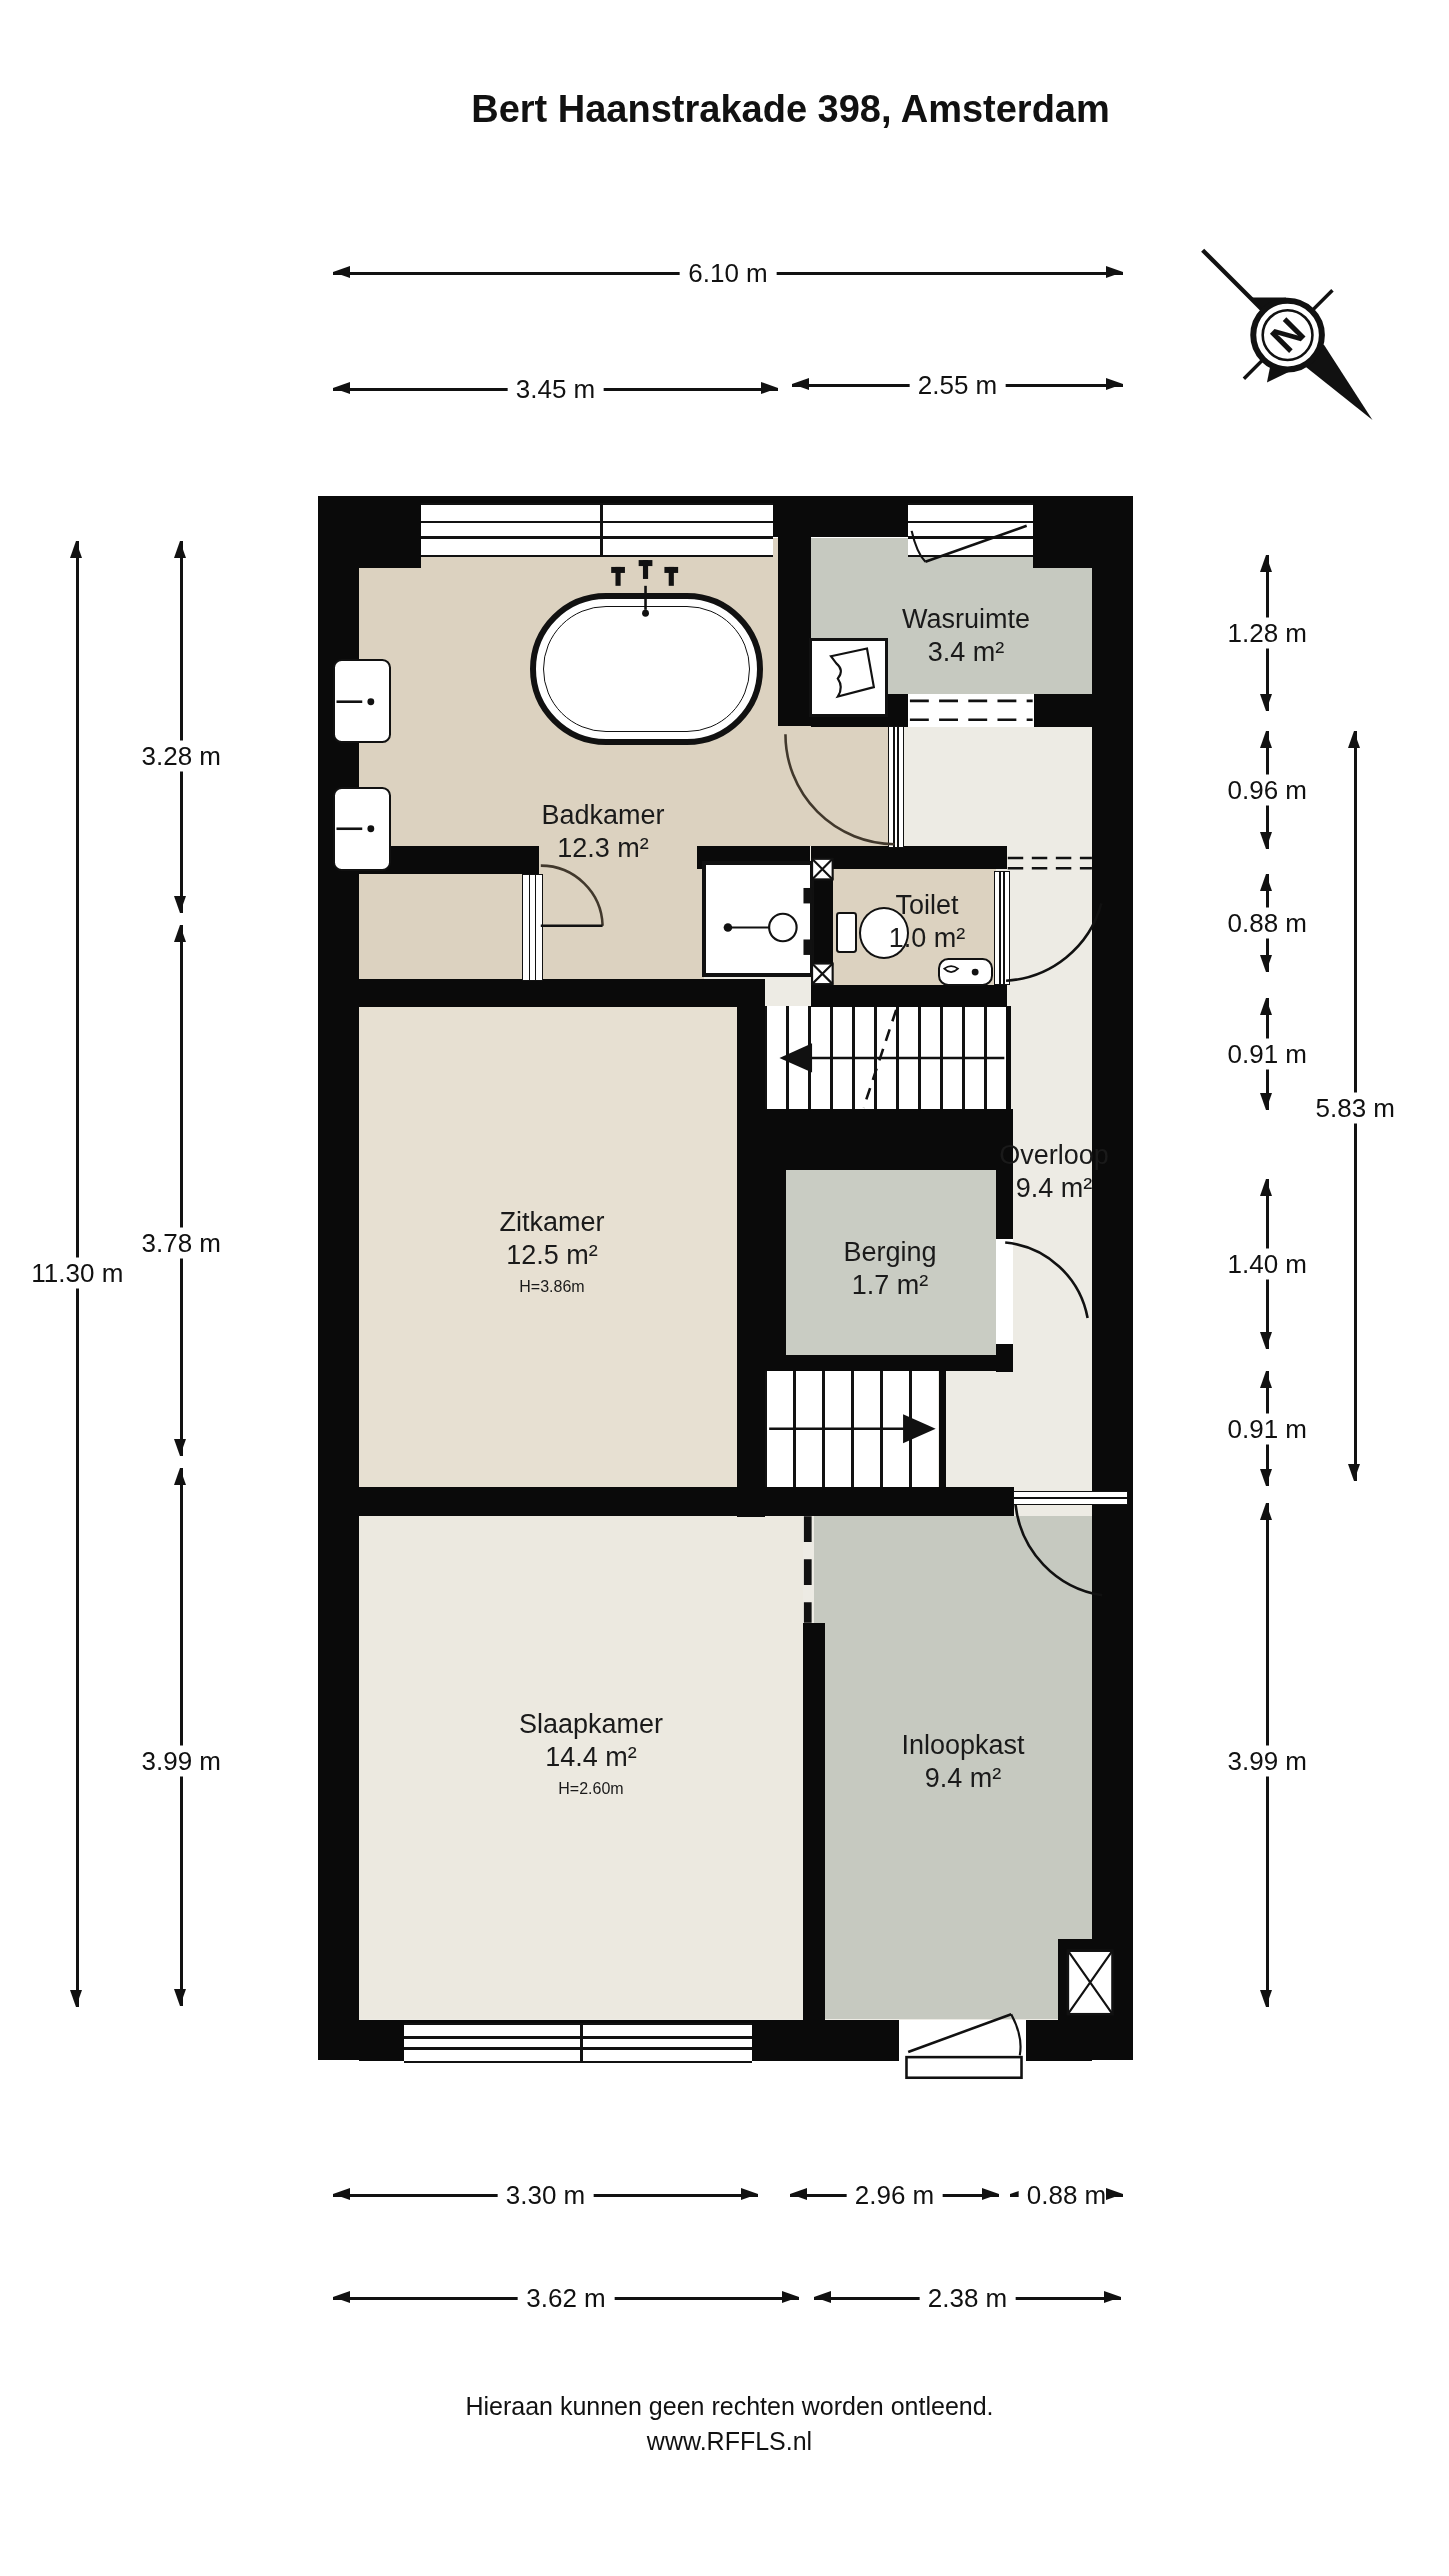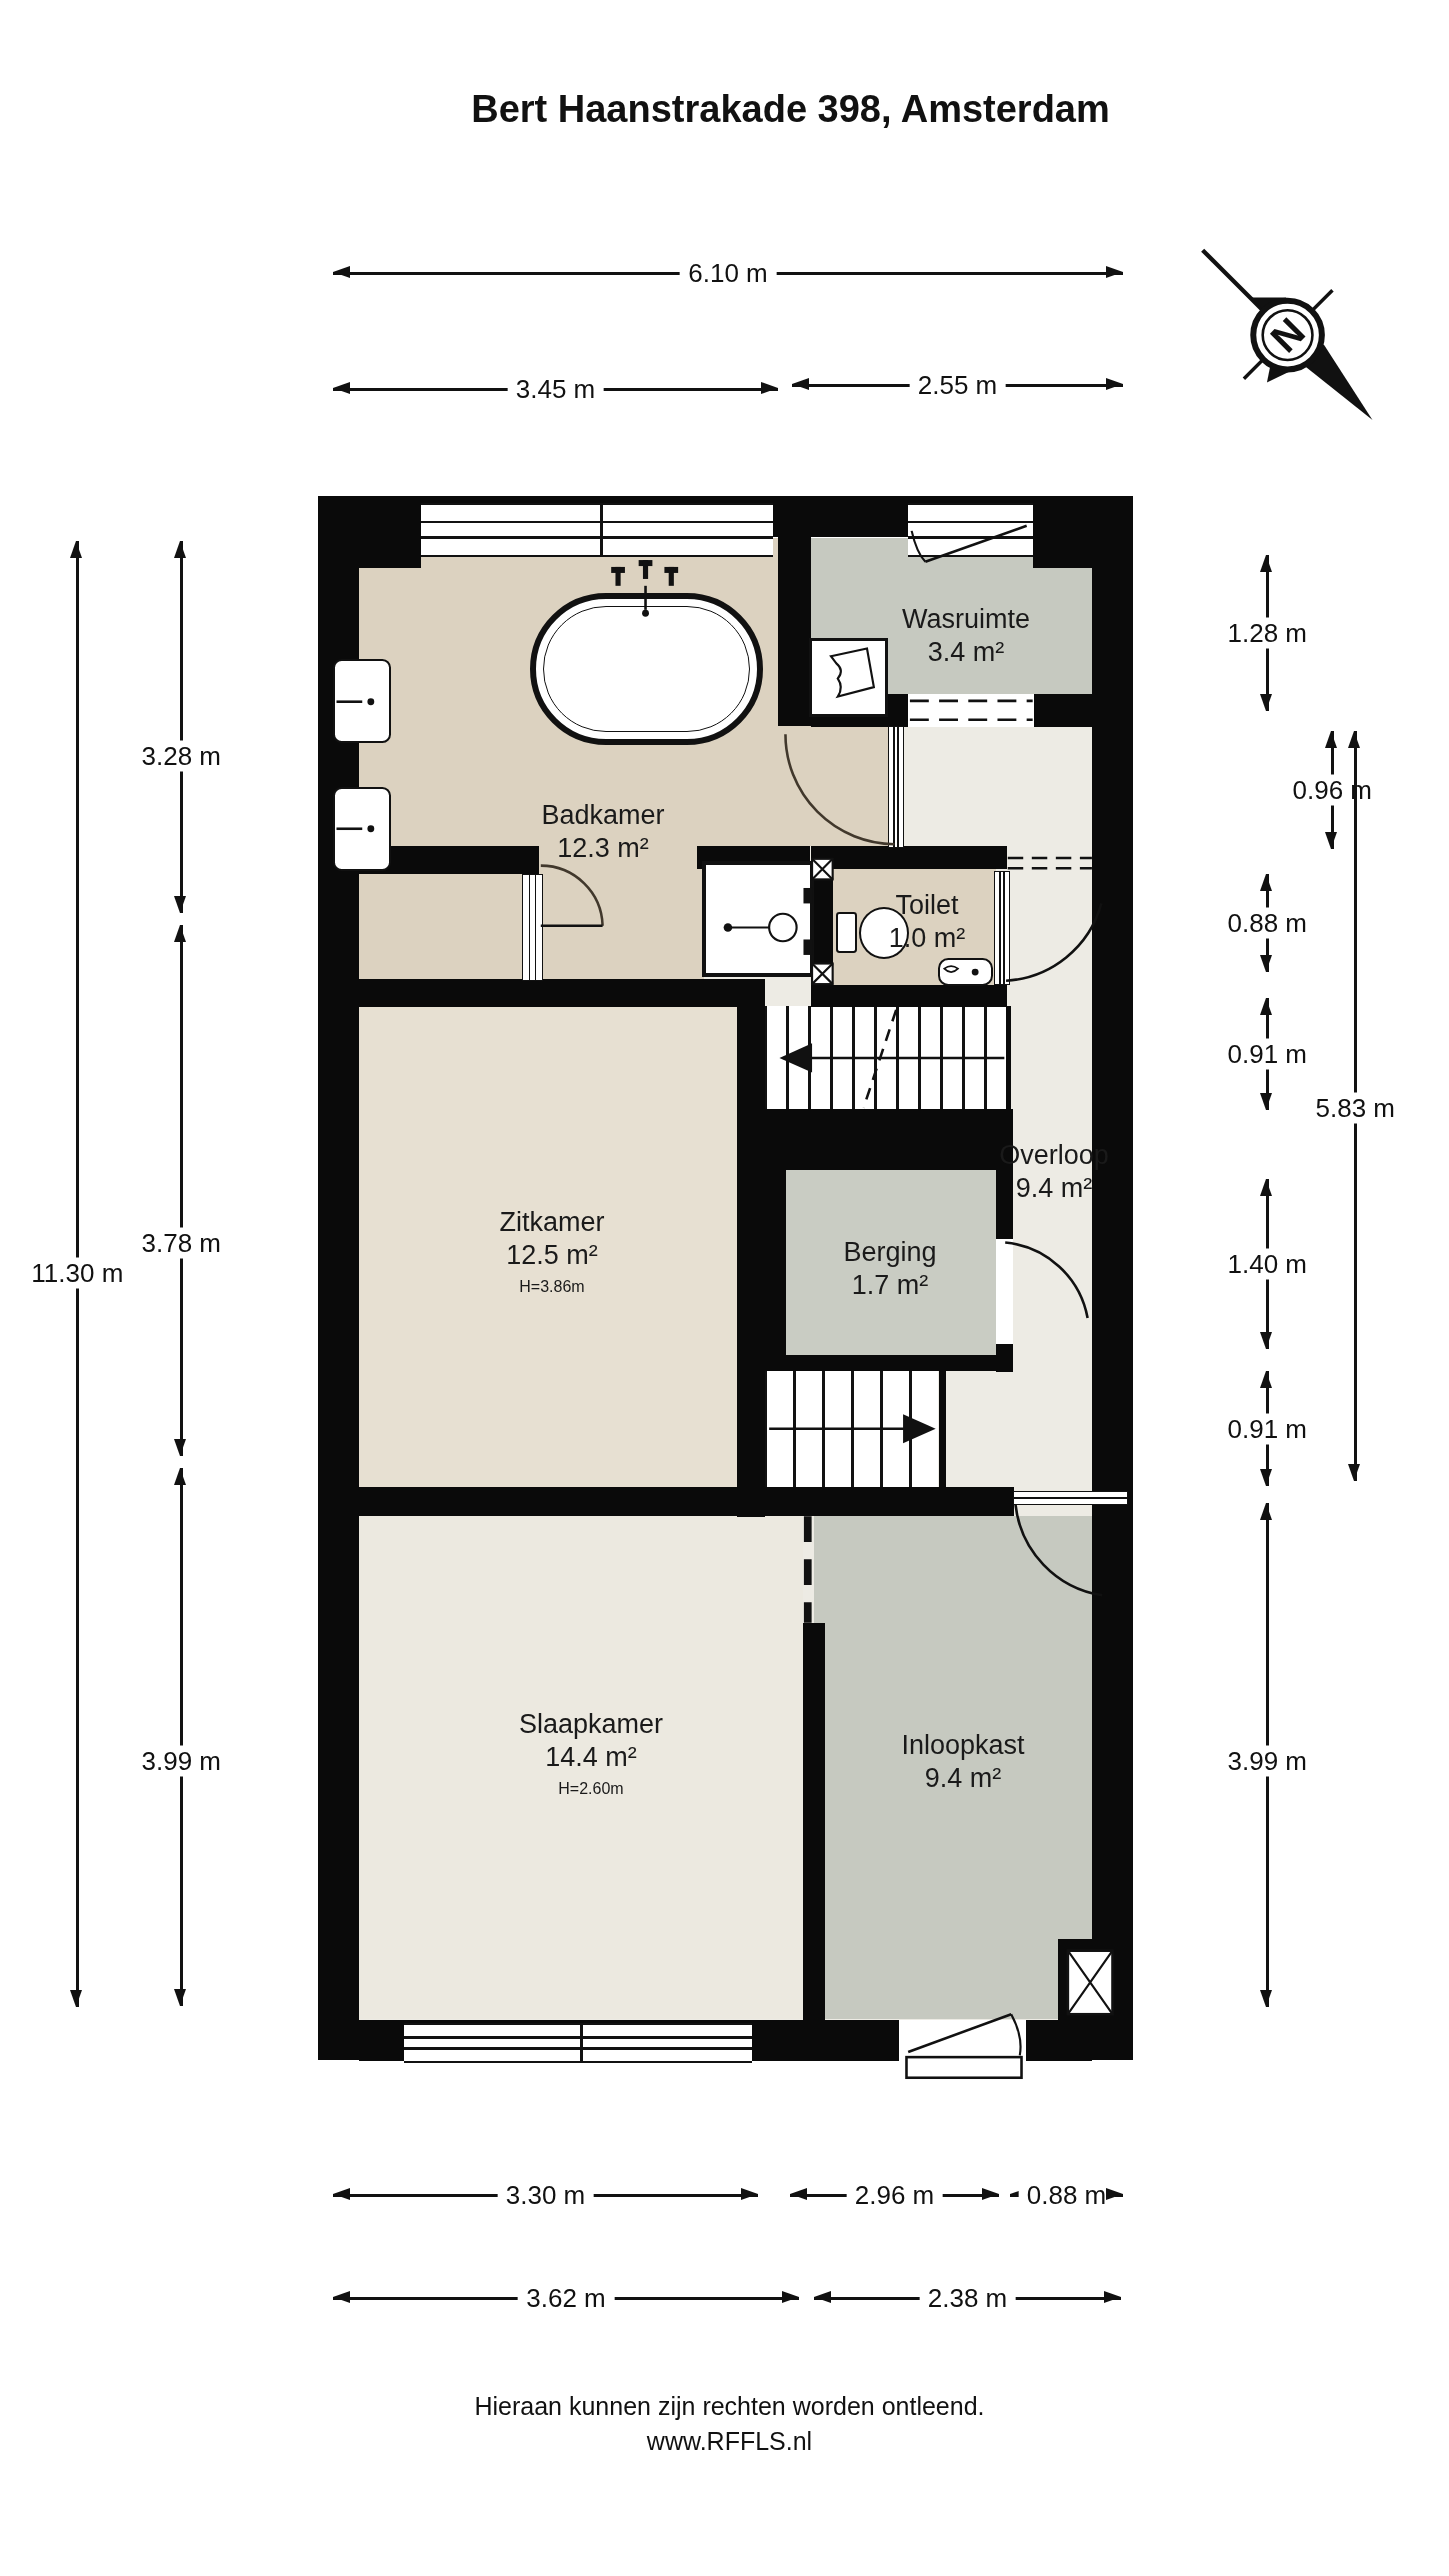--- a/index.html
+++ b/index.html
@@ -270,21 +270,21 @@
   <div class="vdim" style="left:180px;top:925px;height:531px">
     <span class="dlab" style="top:318px">3.78 m</span>
   </div>
   <div class="vdim" style="left:180px;top:1468px;height:538px">
     <span class="dlab" style="top:293px">3.99 m</span>
   </div>
 
   <div class="vdim" style="left:1266px;top:555px;height:156px">
     <span class="dlab">1.28 m</span>
   </div>
-  <div class="vdim" style="left:1331px;top:731px;height:118px">
+  <div class="vdim" style="left:1266px;top:731px;height:118px">
     <span class="dlab">0.96 m</span>
   </div>
   <div class="vdim" style="left:1266px;top:874px;height:98px">
     <span class="dlab">0.88 m</span>
   </div>
   <div class="vdim" style="left:1266px;top:998px;height:112px">
     <span class="dlab">0.91 m</span>
   </div>
   <div class="vdim" style="left:1266px;top:1179px;height:170px">
     <span class="dlab">1.40 m</span>
@@ -309,18 +309,18 @@
     <span class="dlab">0.88 m</span>
   </div>
   <div class="hdim" style="left:333px;top:2297px;width:466px">
     <span class="dlab">3.62 m</span>
   </div>
   <div class="hdim" style="left:814px;top:2297px;width:307px">
     <span class="dlab">2.38 m</span>
   </div>
 
   <div class="footer">
-    <div>Hieraan kunnen zijn rechten worden ontleend.</div>
+    <div>Hieraan kunnen geen rechten worden ontleend.</div>
     <div>www.RFFLS.nl</div>
   </div>
 
 </div>
 
 
 </body></html>

